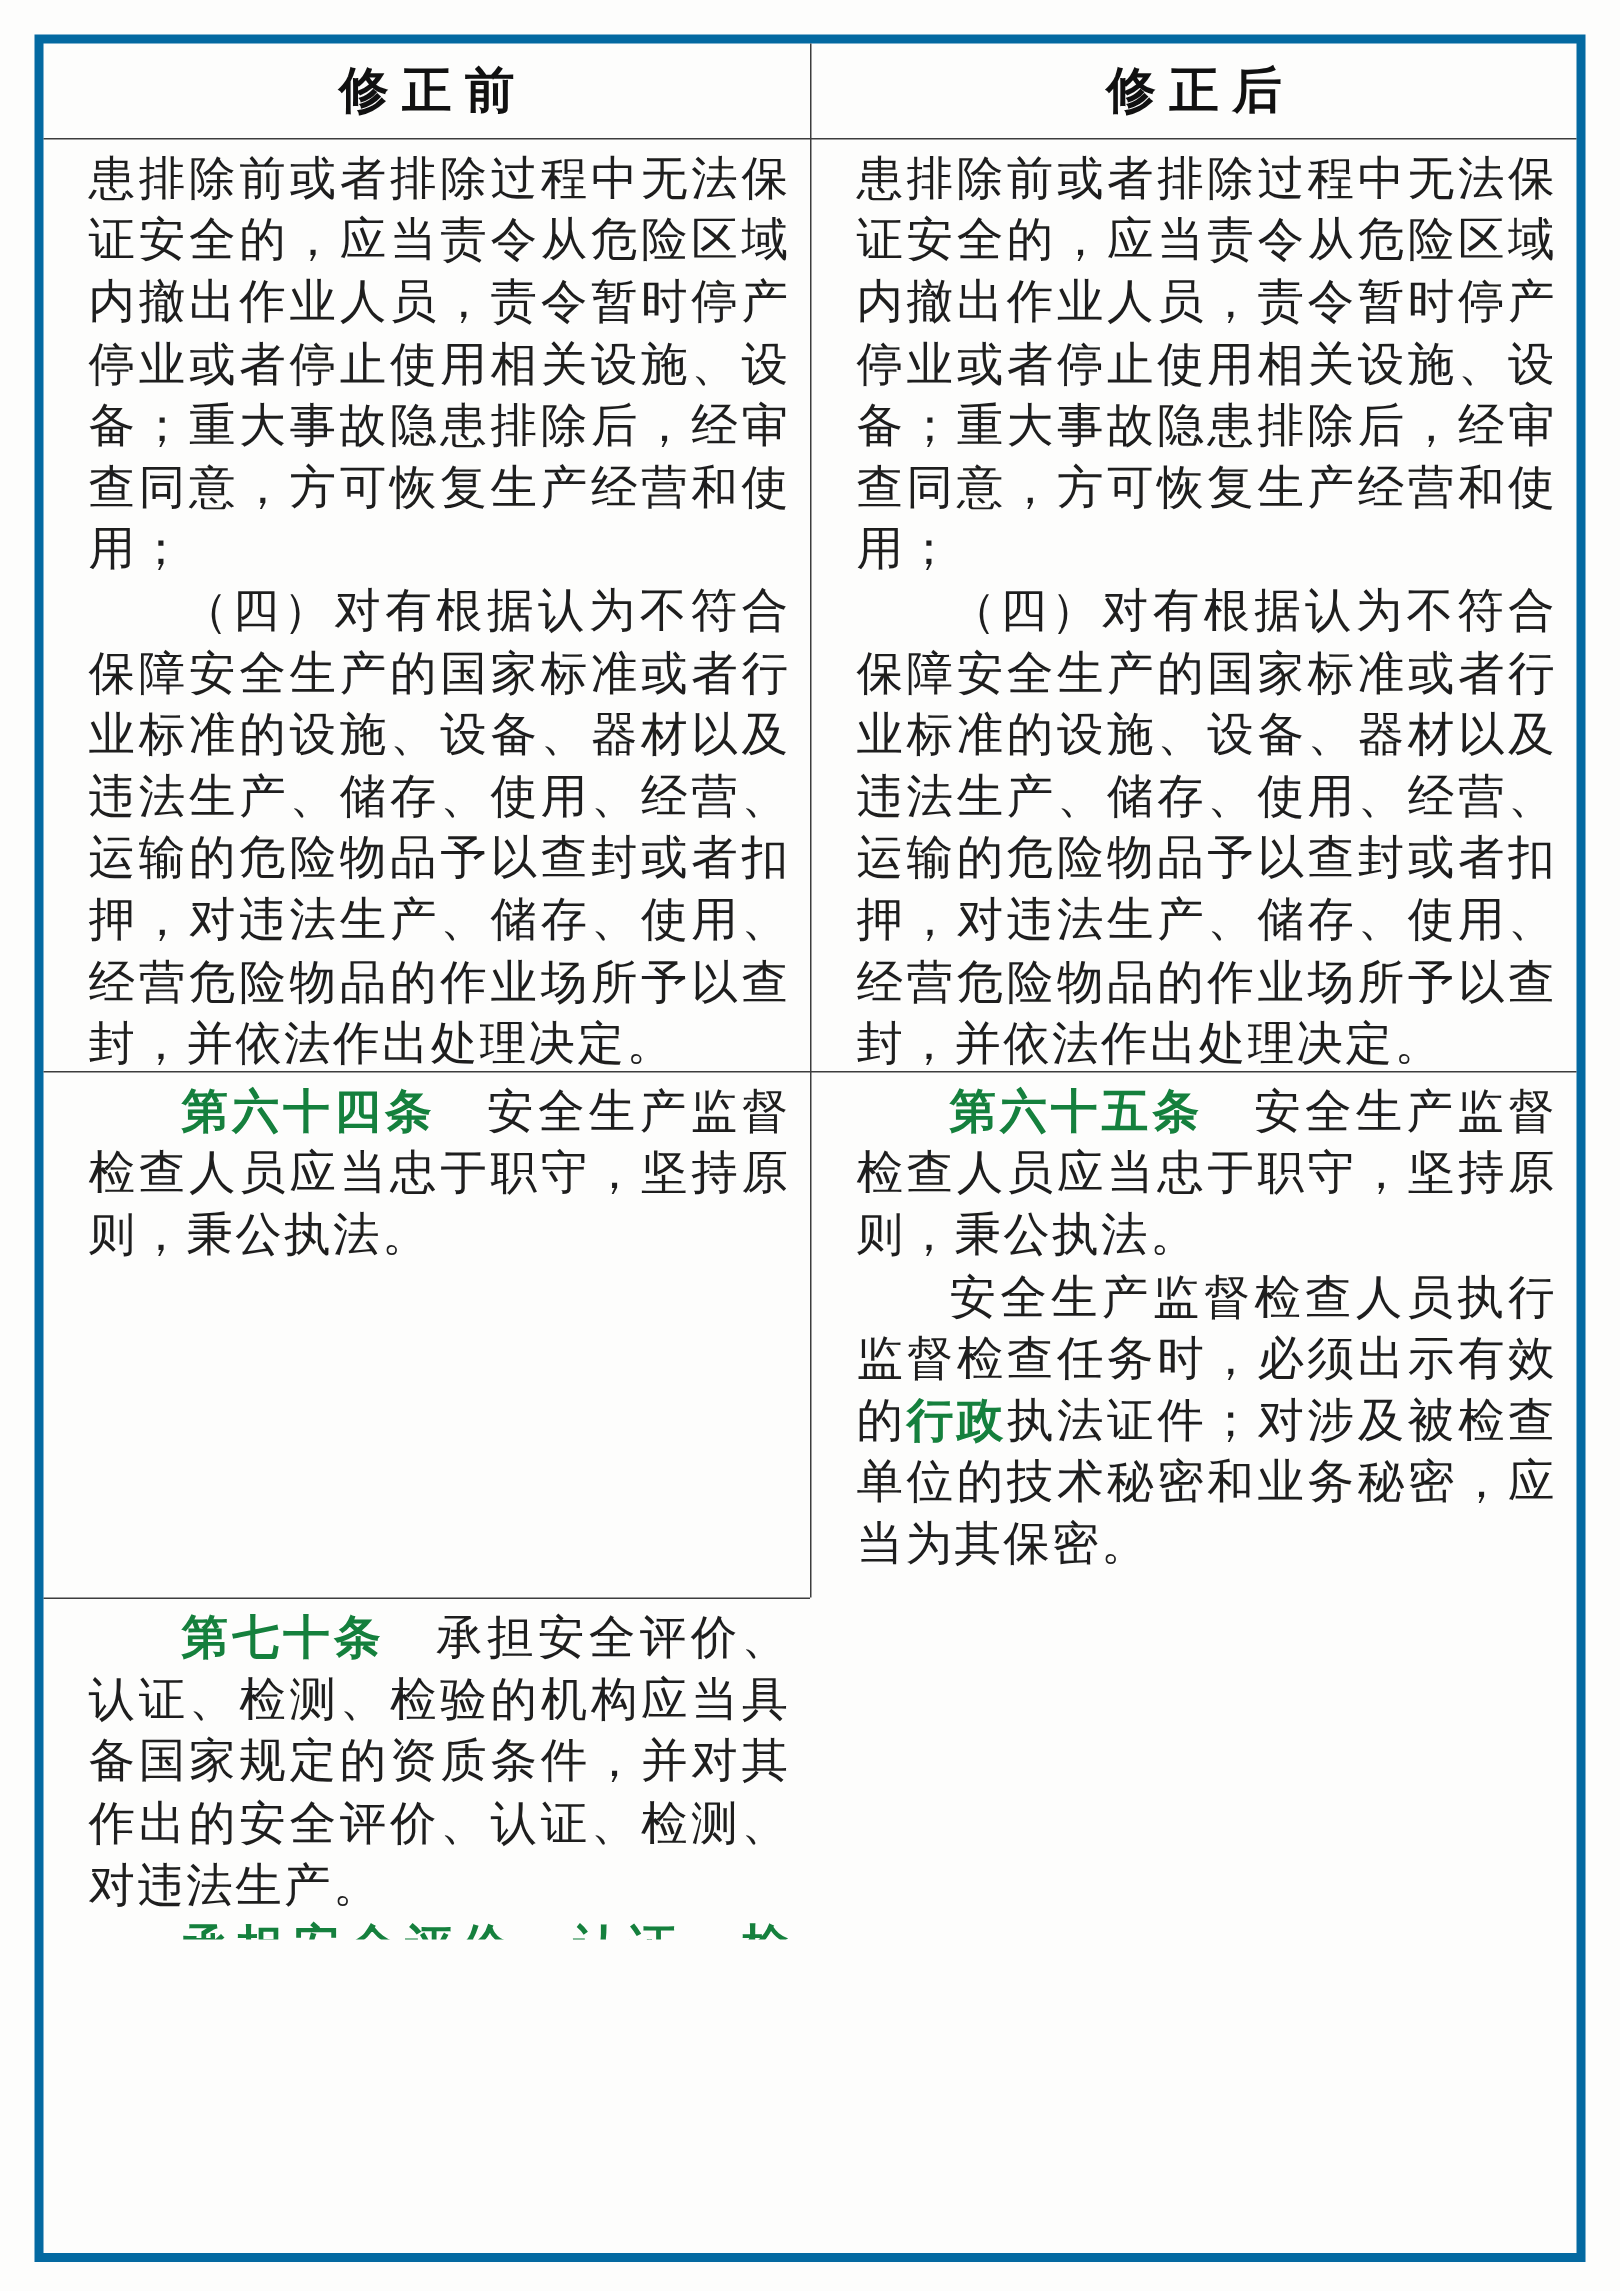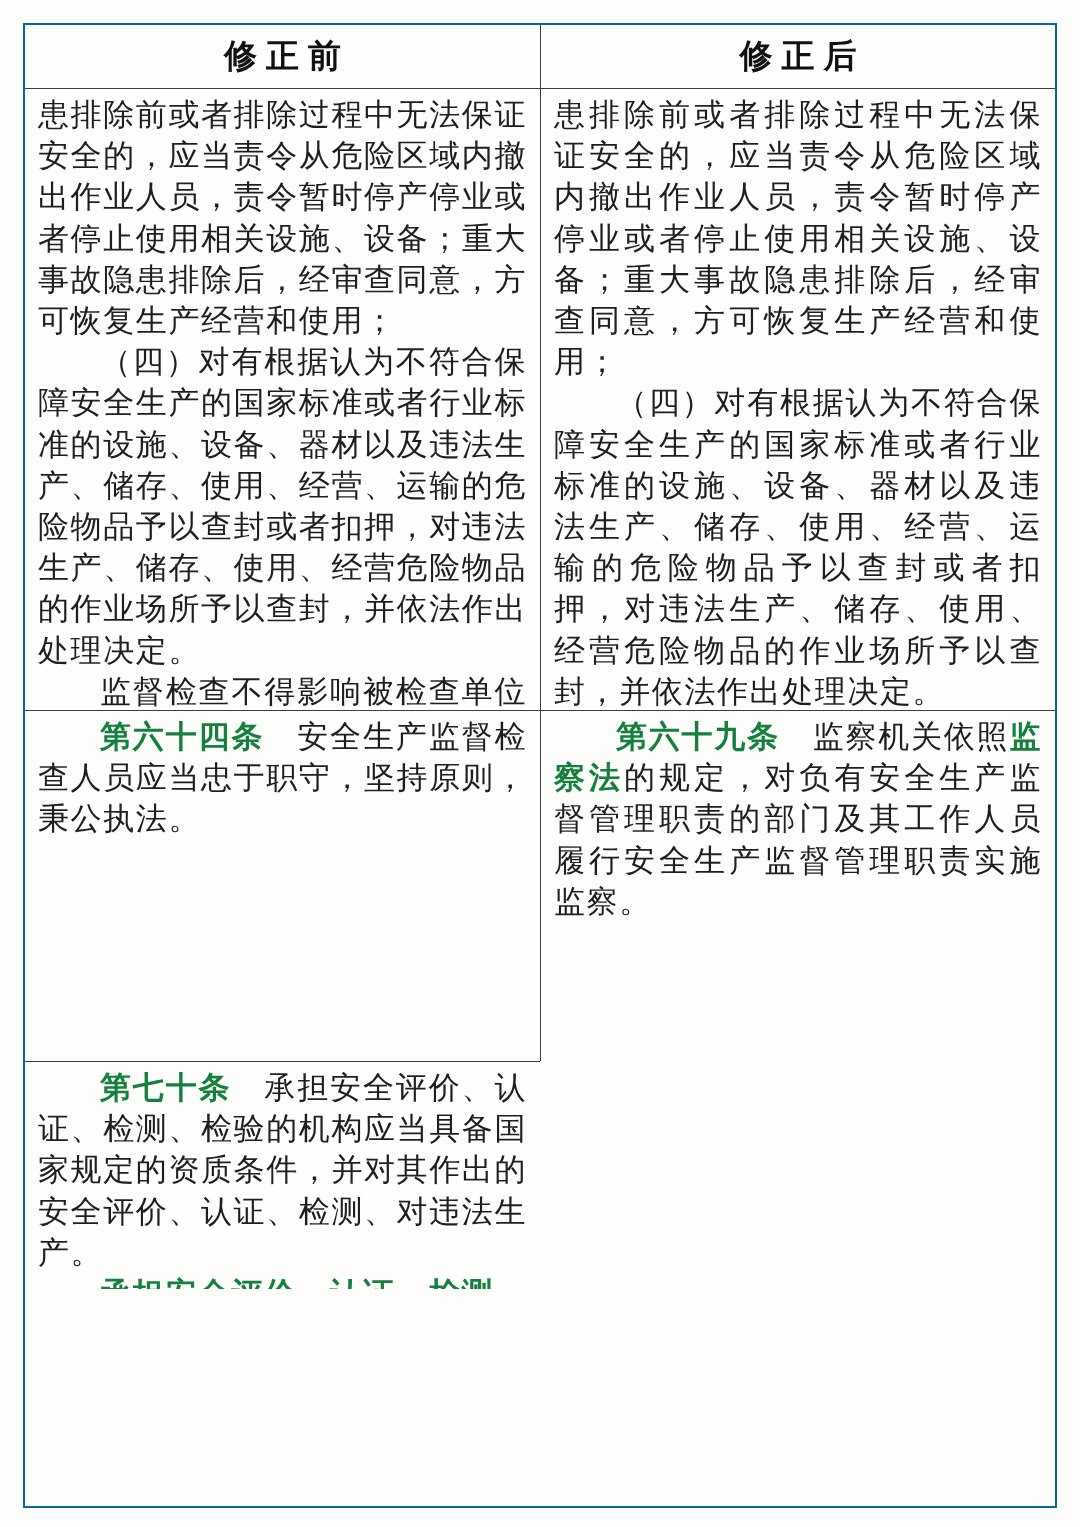--- a/index.html
+++ b/index.html
@@ -15,21 +15,21 @@
     background: #fdfdfc;
     overflow: hidden;
   }
   .doc-table {
     position: absolute;
     left: 23px;
     top: 23px;
     width: 1034px;
     height: 1485px;
     box-sizing: border-box;
-    border: 2px solid #0369a1;
+    border: 6px solid #0369a1;
     display: grid;
     grid-template-columns: 1fr 1fr;
     grid-template-rows: 63px 622px 351px 228px auto;
     background: #fdfdfc;
   }
   .doc-table > * {
     box-sizing: border-box;
     border-left: 1.5px solid #3d3d3d;
     border-top: 1.5px solid #3d3d3d;
     overflow: hidden;
@@ -40,21 +40,21 @@
     display: flex;
     align-items: center;
     justify-content: center;
     font-weight: 700;
     font-size: 33px;
     letter-spacing: 9px;
     color: #111;
     padding-left: 9px; 
   }
   .cell {
-    padding: 5px 13px 4px 13px;
+    padding: 5px 13px 4px 30px;
     color: #1e1e1e;
   }
   .para {
     margin: 0;
     font-size: 31px;
     line-height: 41.2px;
     letter-spacing: 1.6px;
     text-align: justify;
     text-justify: inter-character;
     text-align-last: left;
@@ -77,20 +77,21 @@
         <p class="para indent"><span>监督检查不得影响被检查单位的正常生产经营活动。</span></p>
       </div>
       <div class="cell">
         <p class="para"><span>患排除前或者排除过程中无法保证安全的，应当责令从危险区域内撤出作业人员，责令暂时停产停业或者停止使用相关设施、设备；重大事故隐患排除后，经审查同意，方可恢复生产经营和使用；</span></p>
         <p class="para indent"><span>（四）对有根据认为不符合保障安全生产的国家标准或者行业标准的设施、设备、器材以及违法生产、储存、使用、经营、运输的危险物品予以查封或者扣押，对违法生产、储存、使用、经营危险物品的作业场所予以查封，并依法作出处理决定。</span></p>
       </div>
       <div class="cell">
         <p class="para indent"><span class="bold">第六十四条</span><span>　安全生产监督检查人员应当忠于职守，坚持原则，秉公执法。</span></p>
       </div>
       <div class="cell">
-        <p class="para indent"><span class="bold">第六十九条</span><span>　监察机关依照</span><span class="bold">监察法</span><span>的规定，对负有安全生产监督管理职责的部门及其工作人员履行安全生产监督管理职责实施监察。</span></p>
+        <p class="para indent"><span class="bold">第六十五条</span><span>　安全生产监督检查人员应当忠于职守，坚持原则，秉公执法。</span></p>
+        <p class="para indent"><span>安全生产监督检查人员执行监督检查任务时，必须出示有效的</span><span class="bold">行政</span><span>执法证件；对涉及被检查单位的技术秘密和业务秘密，应当为其保密。</span></p>
       </div>
       <div class="cell">
         <p class="para indent"><span class="bold">第七十条</span><span>　承担安全评价、认证、检测、检验的机构应当具备国家规定的资质条件，并对其作出的安全评价、认证、检测、对违法生产。</span></p>
         <p class="para indent"><span class="bold">承担安全评价、认证、检测、检</span></p>
       </div>
     </div>
 </div>
 
 </body></html>

